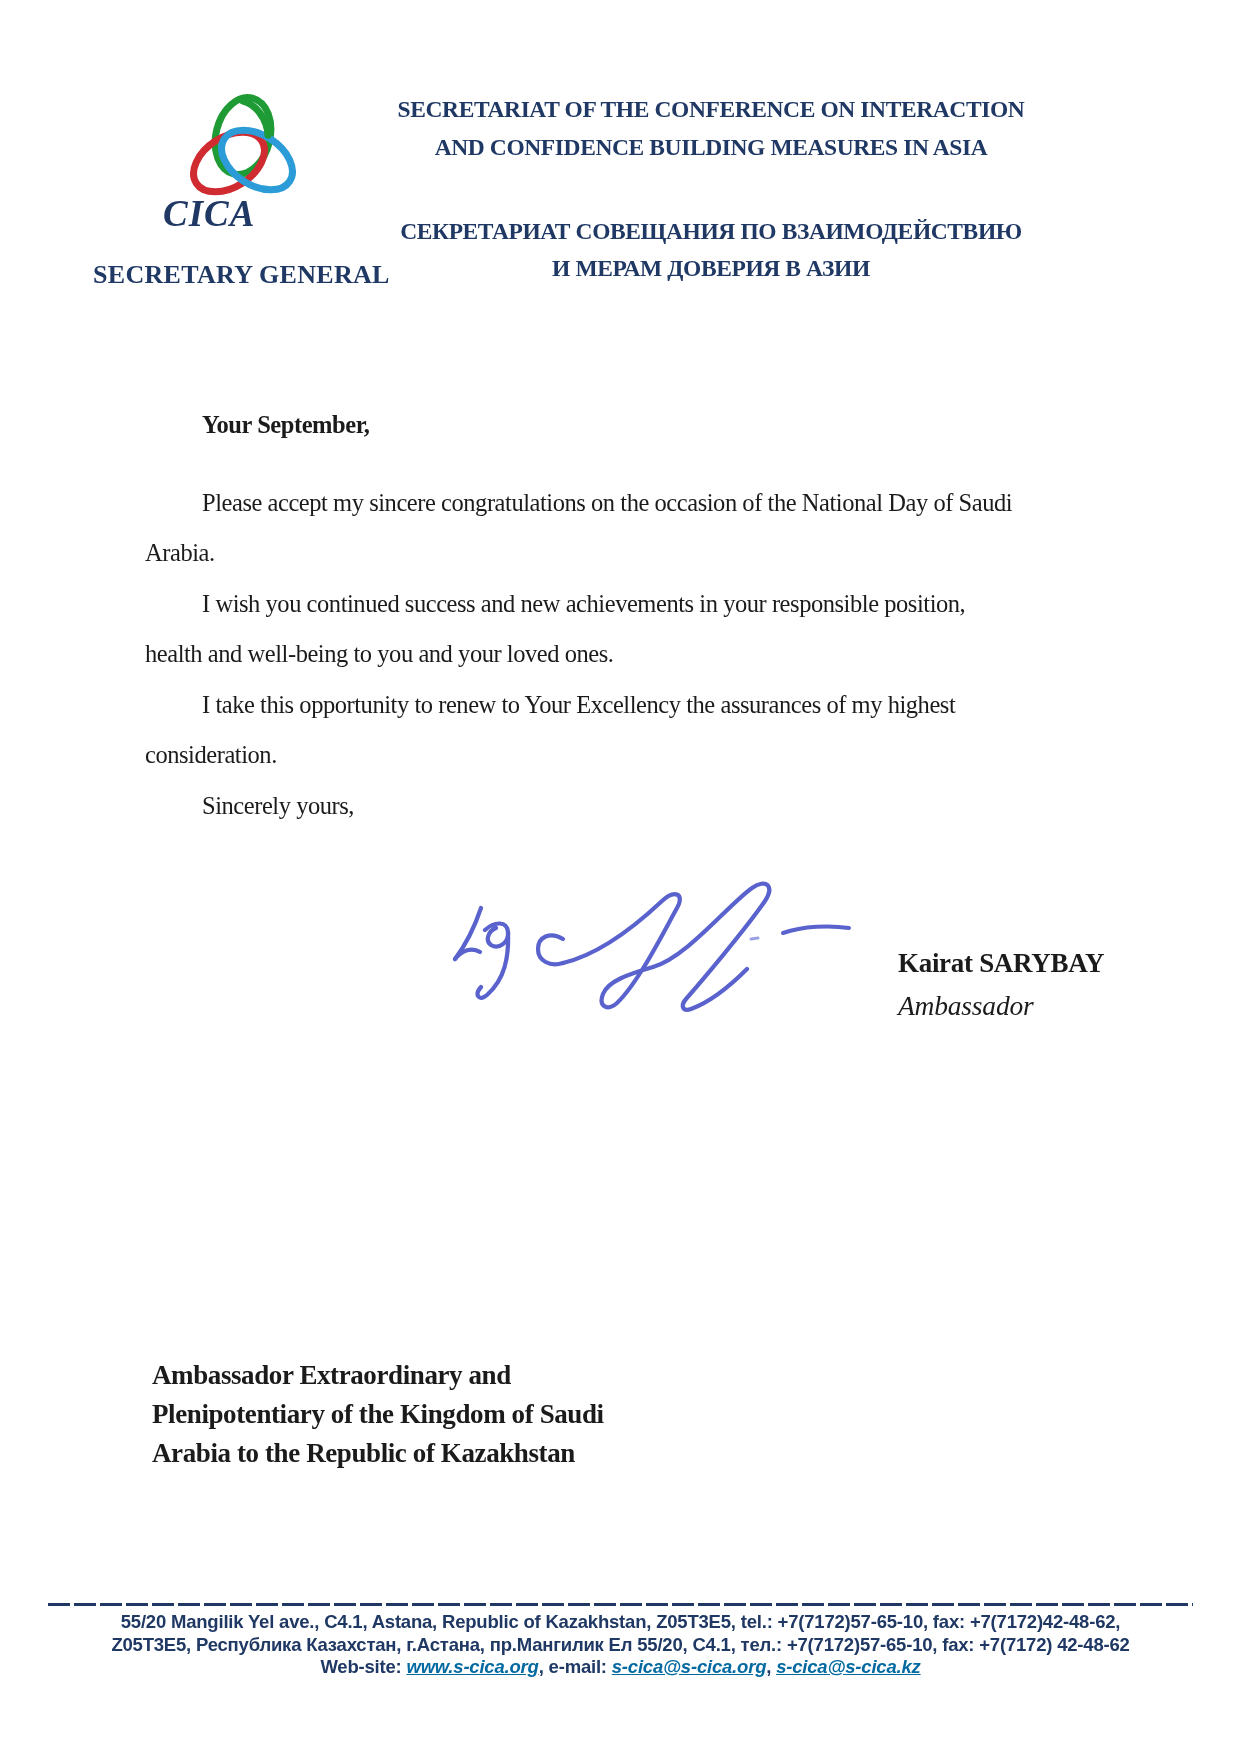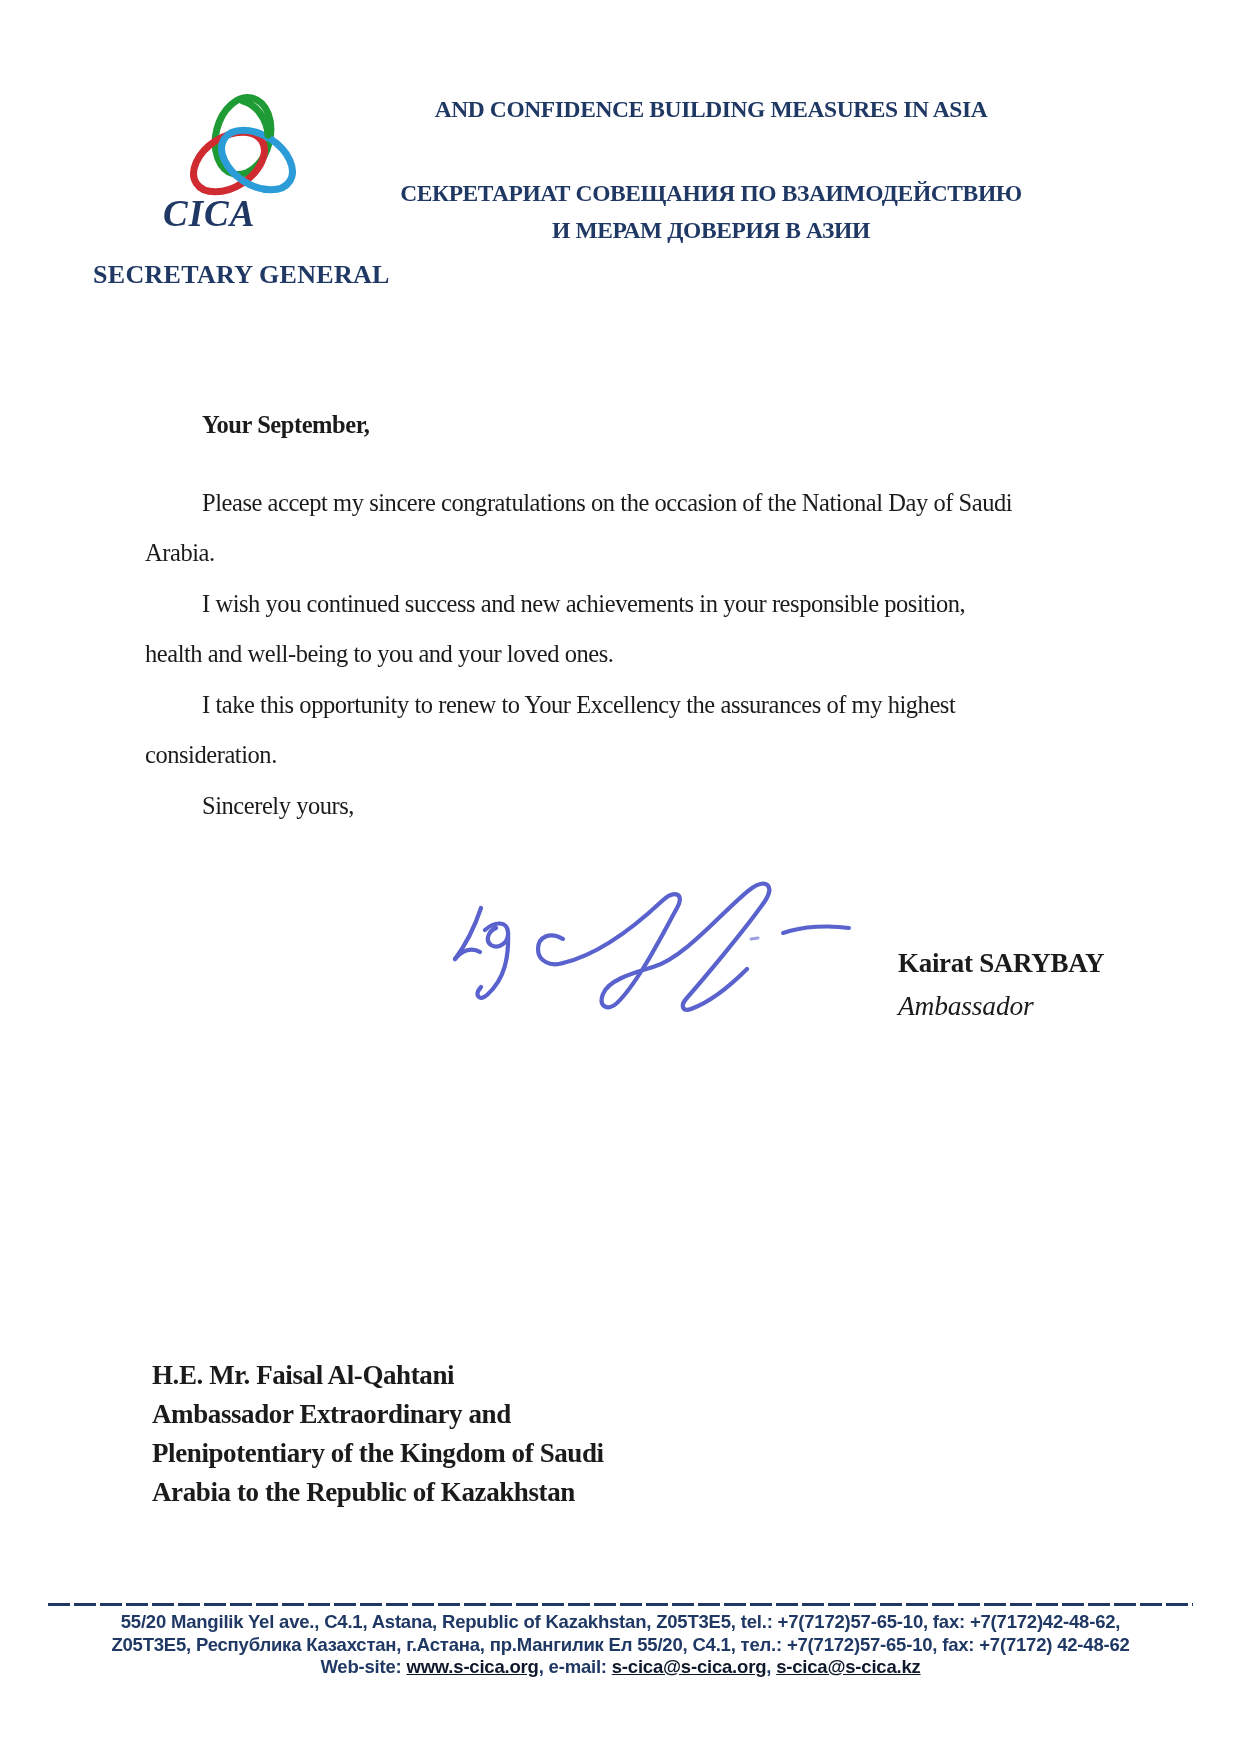--- a/index.html
+++ b/index.html
@@ -62,41 +62,42 @@
     position:absolute; left:30px; right:30px; top:1603px;
     text-align:center; color:#1f3864;
     font-family:"Liberation Sans","DejaVu Sans",sans-serif;
     font-weight:bold; font-size:18.5px; line-height:22.5px; letter-spacing:-0.2px;
   }
   .footer-rule {
     height:3px; width:1145px; margin:0 auto 5px auto;
     background:repeating-linear-gradient(90deg,#1f3864 0 22px,transparent 22px 26px);
   }
   .footer a, .footer .link {
-    color:#0f172a; text-decoration:underline; cursor:pointer;
+    color:#0369a1; text-decoration:underline; cursor:pointer;font-style:italic;
   }
 </style>
 </head>
 <body>
 
 <div class="page">
 
   <svg class="logo-svg" viewBox="0 0 120 106" aria-hidden="true">
     <g fill="none" stroke-width="7">
       <ellipse cx="60" cy="44" rx="27" ry="39" stroke="#1e9b35" transform="rotate(14 60 44)"></ellipse>
       <ellipse cx="46" cy="70" rx="39" ry="25" stroke="#cf2b30" transform="rotate(-33 46 70)"></ellipse>
       <ellipse cx="74" cy="68" rx="39" ry="25" stroke="#2b9cd8" transform="rotate(33 74 68)"></ellipse>
       <path d="M60,9 C72,12 84,26 85,43" stroke="#1e9b35" stroke-linecap="round"></path>
     </g>
   </svg>
   <div class="cica-wordmark">CICA</div>
   <div class="sg-label">SECRETARY GENERAL</div>
 
   <div class="org-titles">
     <div class="org-title-en">
+      <div>SECRETARIAT OF THE CONFERENCE ON INTERACTION</div>
       <div>AND CONFIDENCE BUILDING MEASURES IN ASIA</div>
     </div>
     <div class="org-title-ru">
       <div>СЕКРЕТАРИАТ СОВЕЩАНИЯ ПО ВЗАИМОДЕЙСТВИЮ</div>
       <div>И МЕРАМ ДОВЕРИЯ В АЗИИ</div>
     </div>
   </div>
 
 
   <div class="letter-body">
@@ -119,21 +120,20 @@
       <path d="M338,58 C358,51 385,50 404,53" stroke-width="4"></path>
     </g>
   </svg>
 
   <div class="signer-block">
     <p class="signer-name">Kairat SARYBAY</p>
     <p class="signer-title">Ambassador</p>
   </div>
 
   <div class="recipient">
-    <div>H.E. Mr. Faisal Al-Qahtani</div>
     <div>Ambassador Extraordinary and</div>
     <div>Plenipotentiary of the Kingdom of Saudi</div>
     <div>Arabia to the Republic of Kazakhstan</div>
   </div>
 
   <div class="footer">
     <div class="footer-rule"></div>
     <div>55/20 Mangilik Yel ave., C4.1, Astana, Republic of Kazakhstan, Z05T3E5, tel.: +7(7172)57-65-10, fax: +7(7172)42-48-62,</div>
     <div>Z05T3E5, Республика Казахстан, г.Астана, пр.Мангилик Ел 55/20, С4.1, тел.: +7(7172)57-65-10, fax: +7(7172) 42-48-62</div>
     <div>

